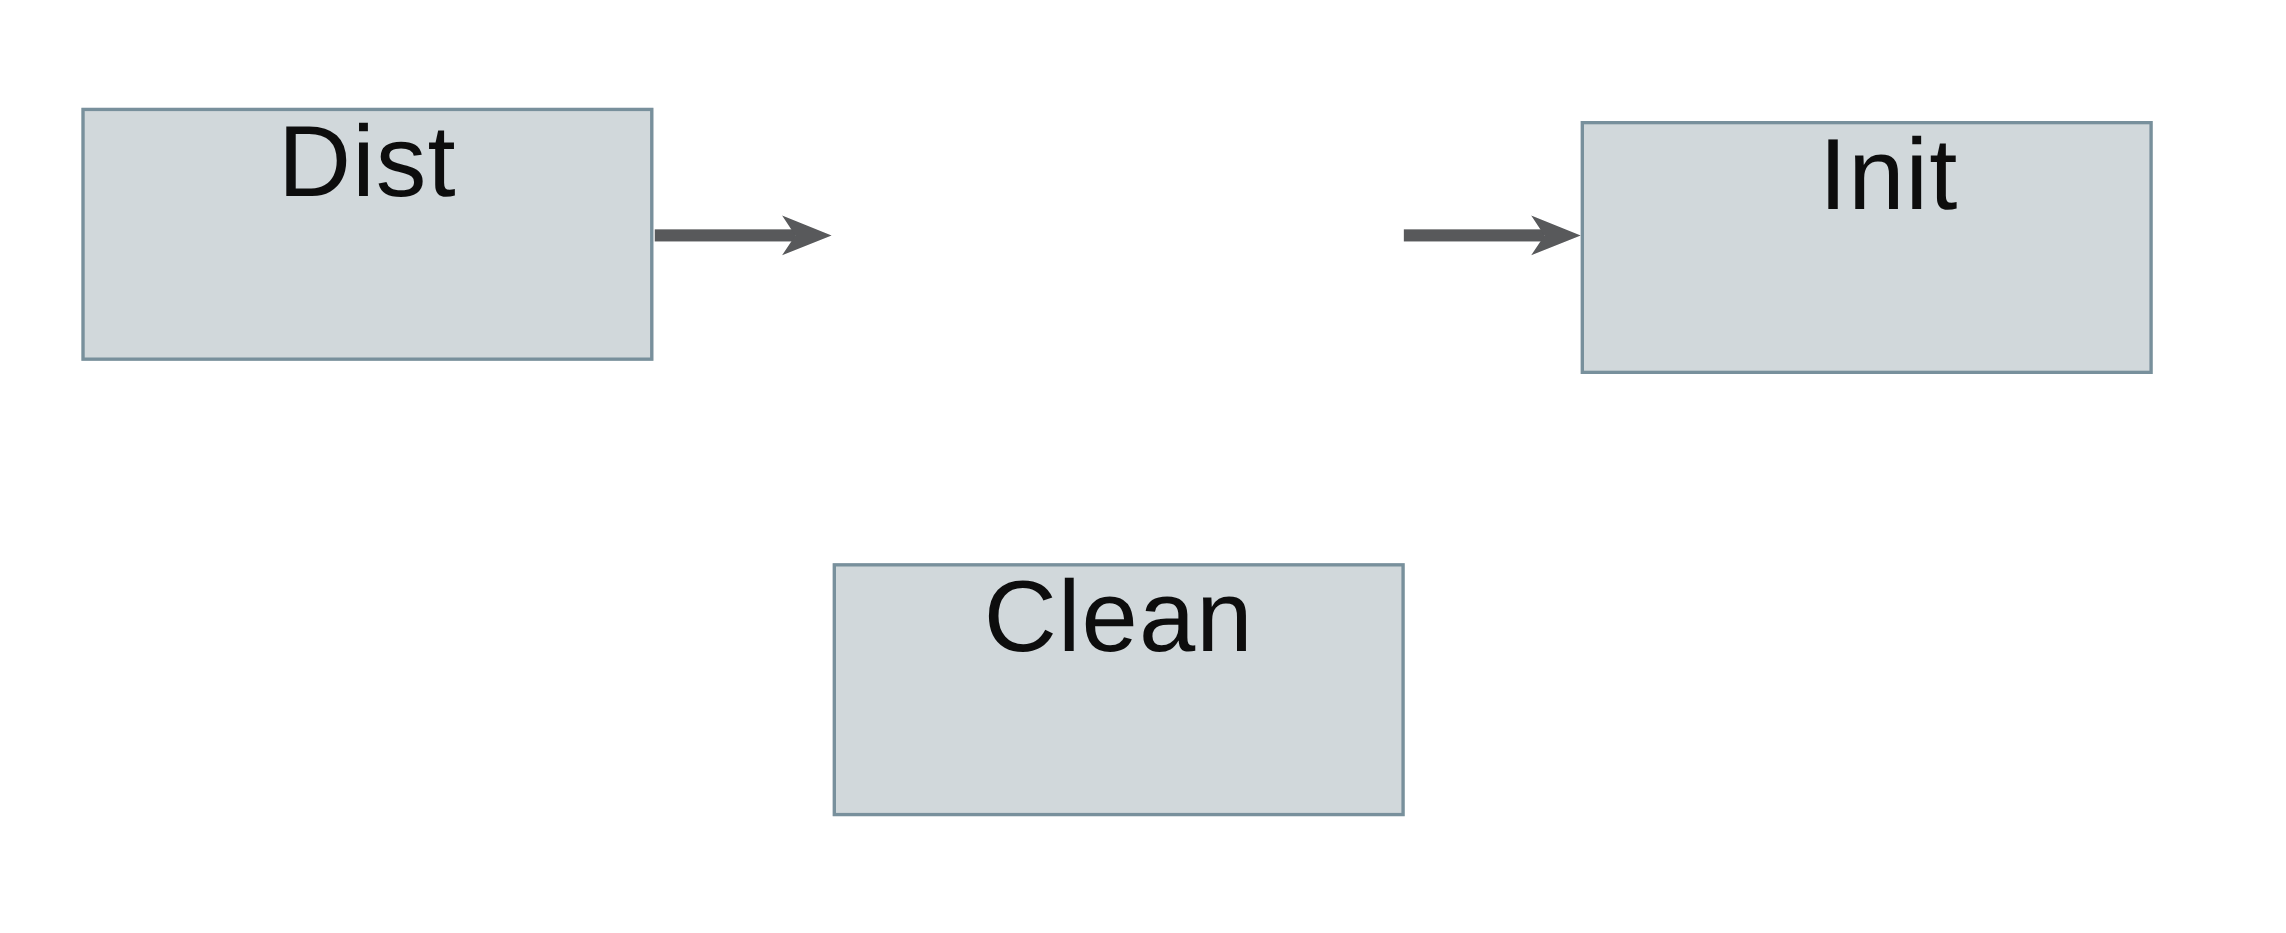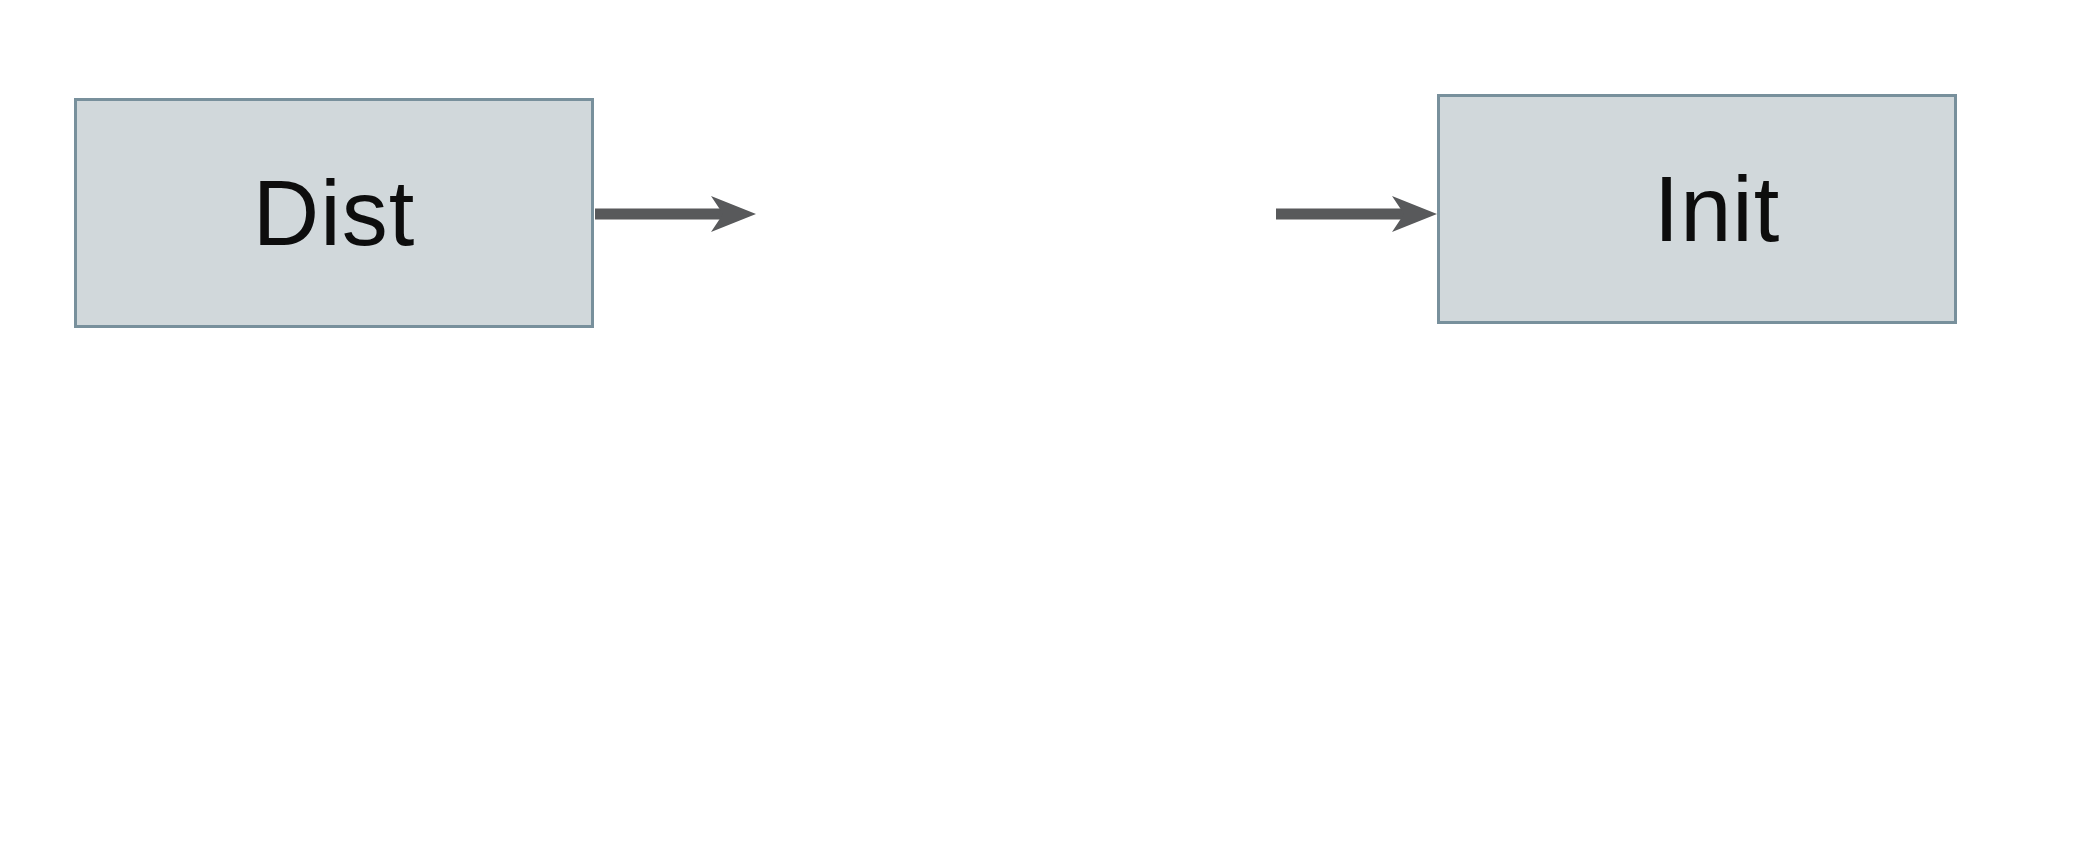--- a/index.html
+++ b/index.html
@@ -15,33 +15,32 @@
     font-family: "Liberation Sans", sans-serif;
   }
   .node {
     position: absolute;
     width: 520px;
     height: 230px;
     box-sizing: border-box;
     background: #d1d8db;
     border: 3px solid #78909c;
     display: flex;
-    align-items: center;
     justify-content: center;
   }
   .node .label {
     font-size: 92px;
     line-height: 1;
     color: #0d0d0d;
     letter-spacing: 1px;
     white-space: nowrap;
   }
   #node-dist    { left: 74px;   top: 98px;  }
   #node-compile { left: 757px;  top: 98px;  }
-  #node-init    { left: 1437px; top: 94px; padding-left: 40px;  }
+  #node-init    { left: 1437px; top: 110px; padding-left: 40px;  }
   #node-clean   { left: 757px;  top: 512px; }
 
   .connector {
     position: absolute;
     top: 194px;
     width: 162px;
     height: 40px;
   }
   #arrow-dist-compile  { left: 595px;  }
   #arrow-compile-init  { left: 1276px; }
@@ -53,20 +52,23 @@
 
   <div class="node" id="node-dist">
     <span class="label">Dist</span>
   </div>
 
 
   <div class="node" id="node-init">
     <span class="label">Init</span>
   </div>
 
+  <div class="node" id="node-clean">
+    <span class="label">Clean</span>
+  </div>
 
   <svg class="connector" id="arrow-dist-compile" viewBox="0 0 162 40">
     <rect x="0" y="14.5" width="128" height="11" fill="#58595b"></rect>
     <polygon points="161,20 116,2 128,20 116,38" fill="#58595b"></polygon>
   </svg>
 
   <svg class="connector" id="arrow-compile-init" viewBox="0 0 162 40">
     <rect x="0" y="14.5" width="128" height="11" fill="#58595b"></rect>
     <polygon points="161,20 116,2 128,20 116,38" fill="#58595b"></polygon>
   </svg>

